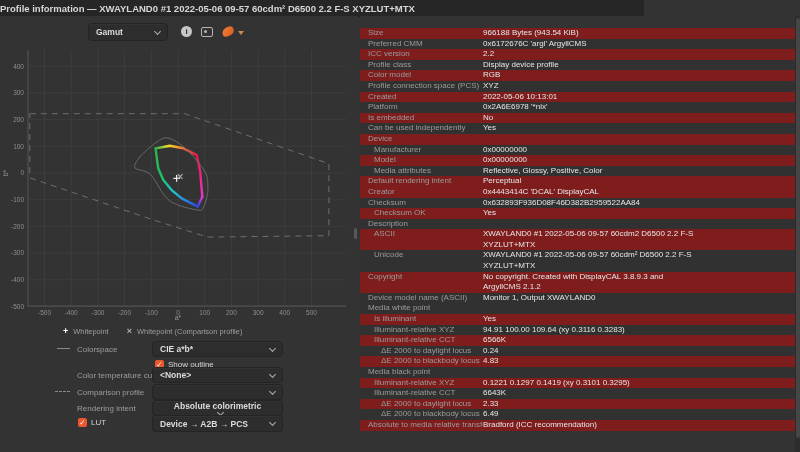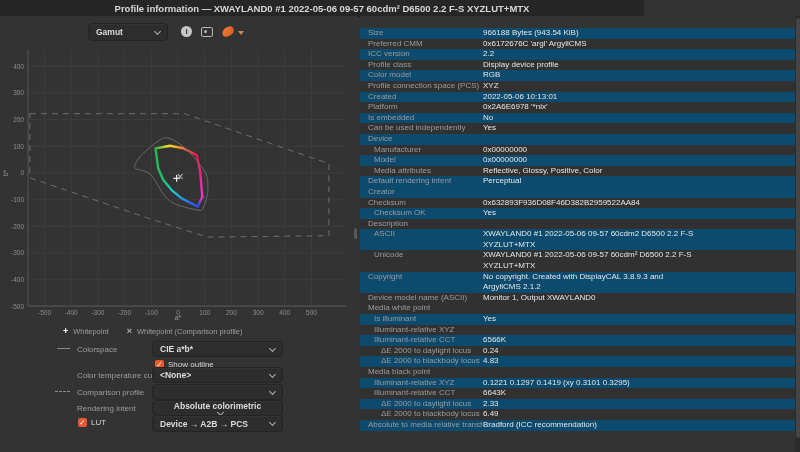--- a/index.html
+++ b/index.html
@@ -7,21 +7,21 @@
     width:800px;height:452px;overflow:hidden;position:relative;
     background:#333333;
     font-family:"Liberation Sans", sans-serif;
     -webkit-font-smoothing:antialiased;
     user-select:none;
   }
   
   .titlebar{
     position:absolute;left:0;top:0;width:644px;height:16px;
     background:#262626;border-bottom:1px solid #1e1e1e;
-    display:flex;align-items:center;justify-content:center;
+    display:flex;align-items:center;justify-content:flex-start;
   }
   .titlebar .title{font-size:9.5px;font-weight:bold;color:#d8d8d8;white-space:nowrap;}
   
   .left-pane{position:absolute;left:0;top:16px;width:358px;height:436px;background:#333333;}
   .combo{
     position:absolute;background:#2d2d2d;border:1px solid #242424;border-radius:4px;
     display:flex;align-items:center;box-sizing:border-box;
     color:#dcdcdc;font-size:8.5px;font-weight:bold;padding:0 7px;cursor:default;
     box-shadow:0 1px 0 rgba(255,255,255,0.03) inset;
   }
@@ -48,21 +48,21 @@
   .dash-solid{position:absolute;width:13px;height:0;border-top:1.3px solid #8a8a8a;}
   .dash-dashed{position:absolute;width:15px;height:0;border-top:1.3px dashed #8a8a8a;}
   .checkbox{position:absolute;width:9px;height:9px;border-radius:2px;background:#e9572e;
     color:#ffffff;font-size:7.5px;line-height:9px;text-align:center;}
   .checkbox::after{content:"✓";}
   .splitter{position:absolute;left:354px;top:212px;width:3px;height:11px;border-radius:2px;background:#585858;}
   
   .right-pane{position:absolute;left:360px;top:16px;width:440px;height:436px;background:#333333;padding-top:12px;box-sizing:border-box;}
   .prop-row{display:grid;grid-template-columns:115px 1fr;padding-left:8px;
     font-size:8px;line-height:10.6px;}
-  .prop-row.odd{background:#0c4a6e;}
+  .prop-row.odd{background:#7f1d1d;}
   .prop-row.even{background:#313131;}
   .prop-label{color:#9b9b9b;white-space:nowrap;overflow:hidden;}
   .prop-label.ind1{padding-left:6px;}
   .prop-label.ind2{padding-left:13px;}
   .prop-value{color:#e6e6e6;white-space:nowrap;overflow:hidden;}
   .scroll-track{position:absolute;right:0;top:16px;width:5px;height:436px;background:#2c2c2c;}
   .scroll-thumb{position:absolute;right:0.5px;top:2px;width:4px;height:420px;border-radius:2px;background:#454545;}
   
   .tick{font-size:6.5px;fill:#8f8f8f;font-family:"Liberation Sans",sans-serif;}
   .axis-label{font-size:7px;fill:#9a9a9a;font-family:"Liberation Sans",sans-serif;}
@@ -308,20 +308,23 @@
         </div>
       </div>
       <div class="prop-row odd">
         <div class="prop-label">Default rendering intent</div>
         <div class="prop-value">
           <div>Perceptual</div>
         </div>
       </div>
       <div class="prop-row odd">
         <div class="prop-label">Creator</div>
+        <div class="prop-value">
+          <div>0x4443414C 'DCAL' DisplayCAL</div>
+        </div>
       </div>
       <div class="prop-row even">
         <div class="prop-label">Checksum</div>
         <div class="prop-value">
           <div>0x632893F936D08F46D382B2959522AA84</div>
         </div>
       </div>
       <div class="prop-row odd">
         <div class="prop-label ind1">Checksum OK</div>
         <div class="prop-value">
@@ -368,20 +371,23 @@
         </div>
       </div>
       <div class="prop-row odd">
         <div class="prop-label ind1">Is illuminant</div>
         <div class="prop-value">
           <div>Yes</div>
         </div>
       </div>
       <div class="prop-row even">
         <div class="prop-label ind1">Illuminant-relative XYZ</div>
+        <div class="prop-value">
+          <div>94.91 100.00 109.64 (xy 0.3116 0.3283)</div>
+        </div>
       </div>
       <div class="prop-row odd">
         <div class="prop-label ind1">Illuminant-relative CCT</div>
         <div class="prop-value">
           <div>6566K</div>
         </div>
       </div>
       <div class="prop-row even">
         <div class="prop-label ind2">ΔE 2000 to daylight locus</div>
         <div class="prop-value">

